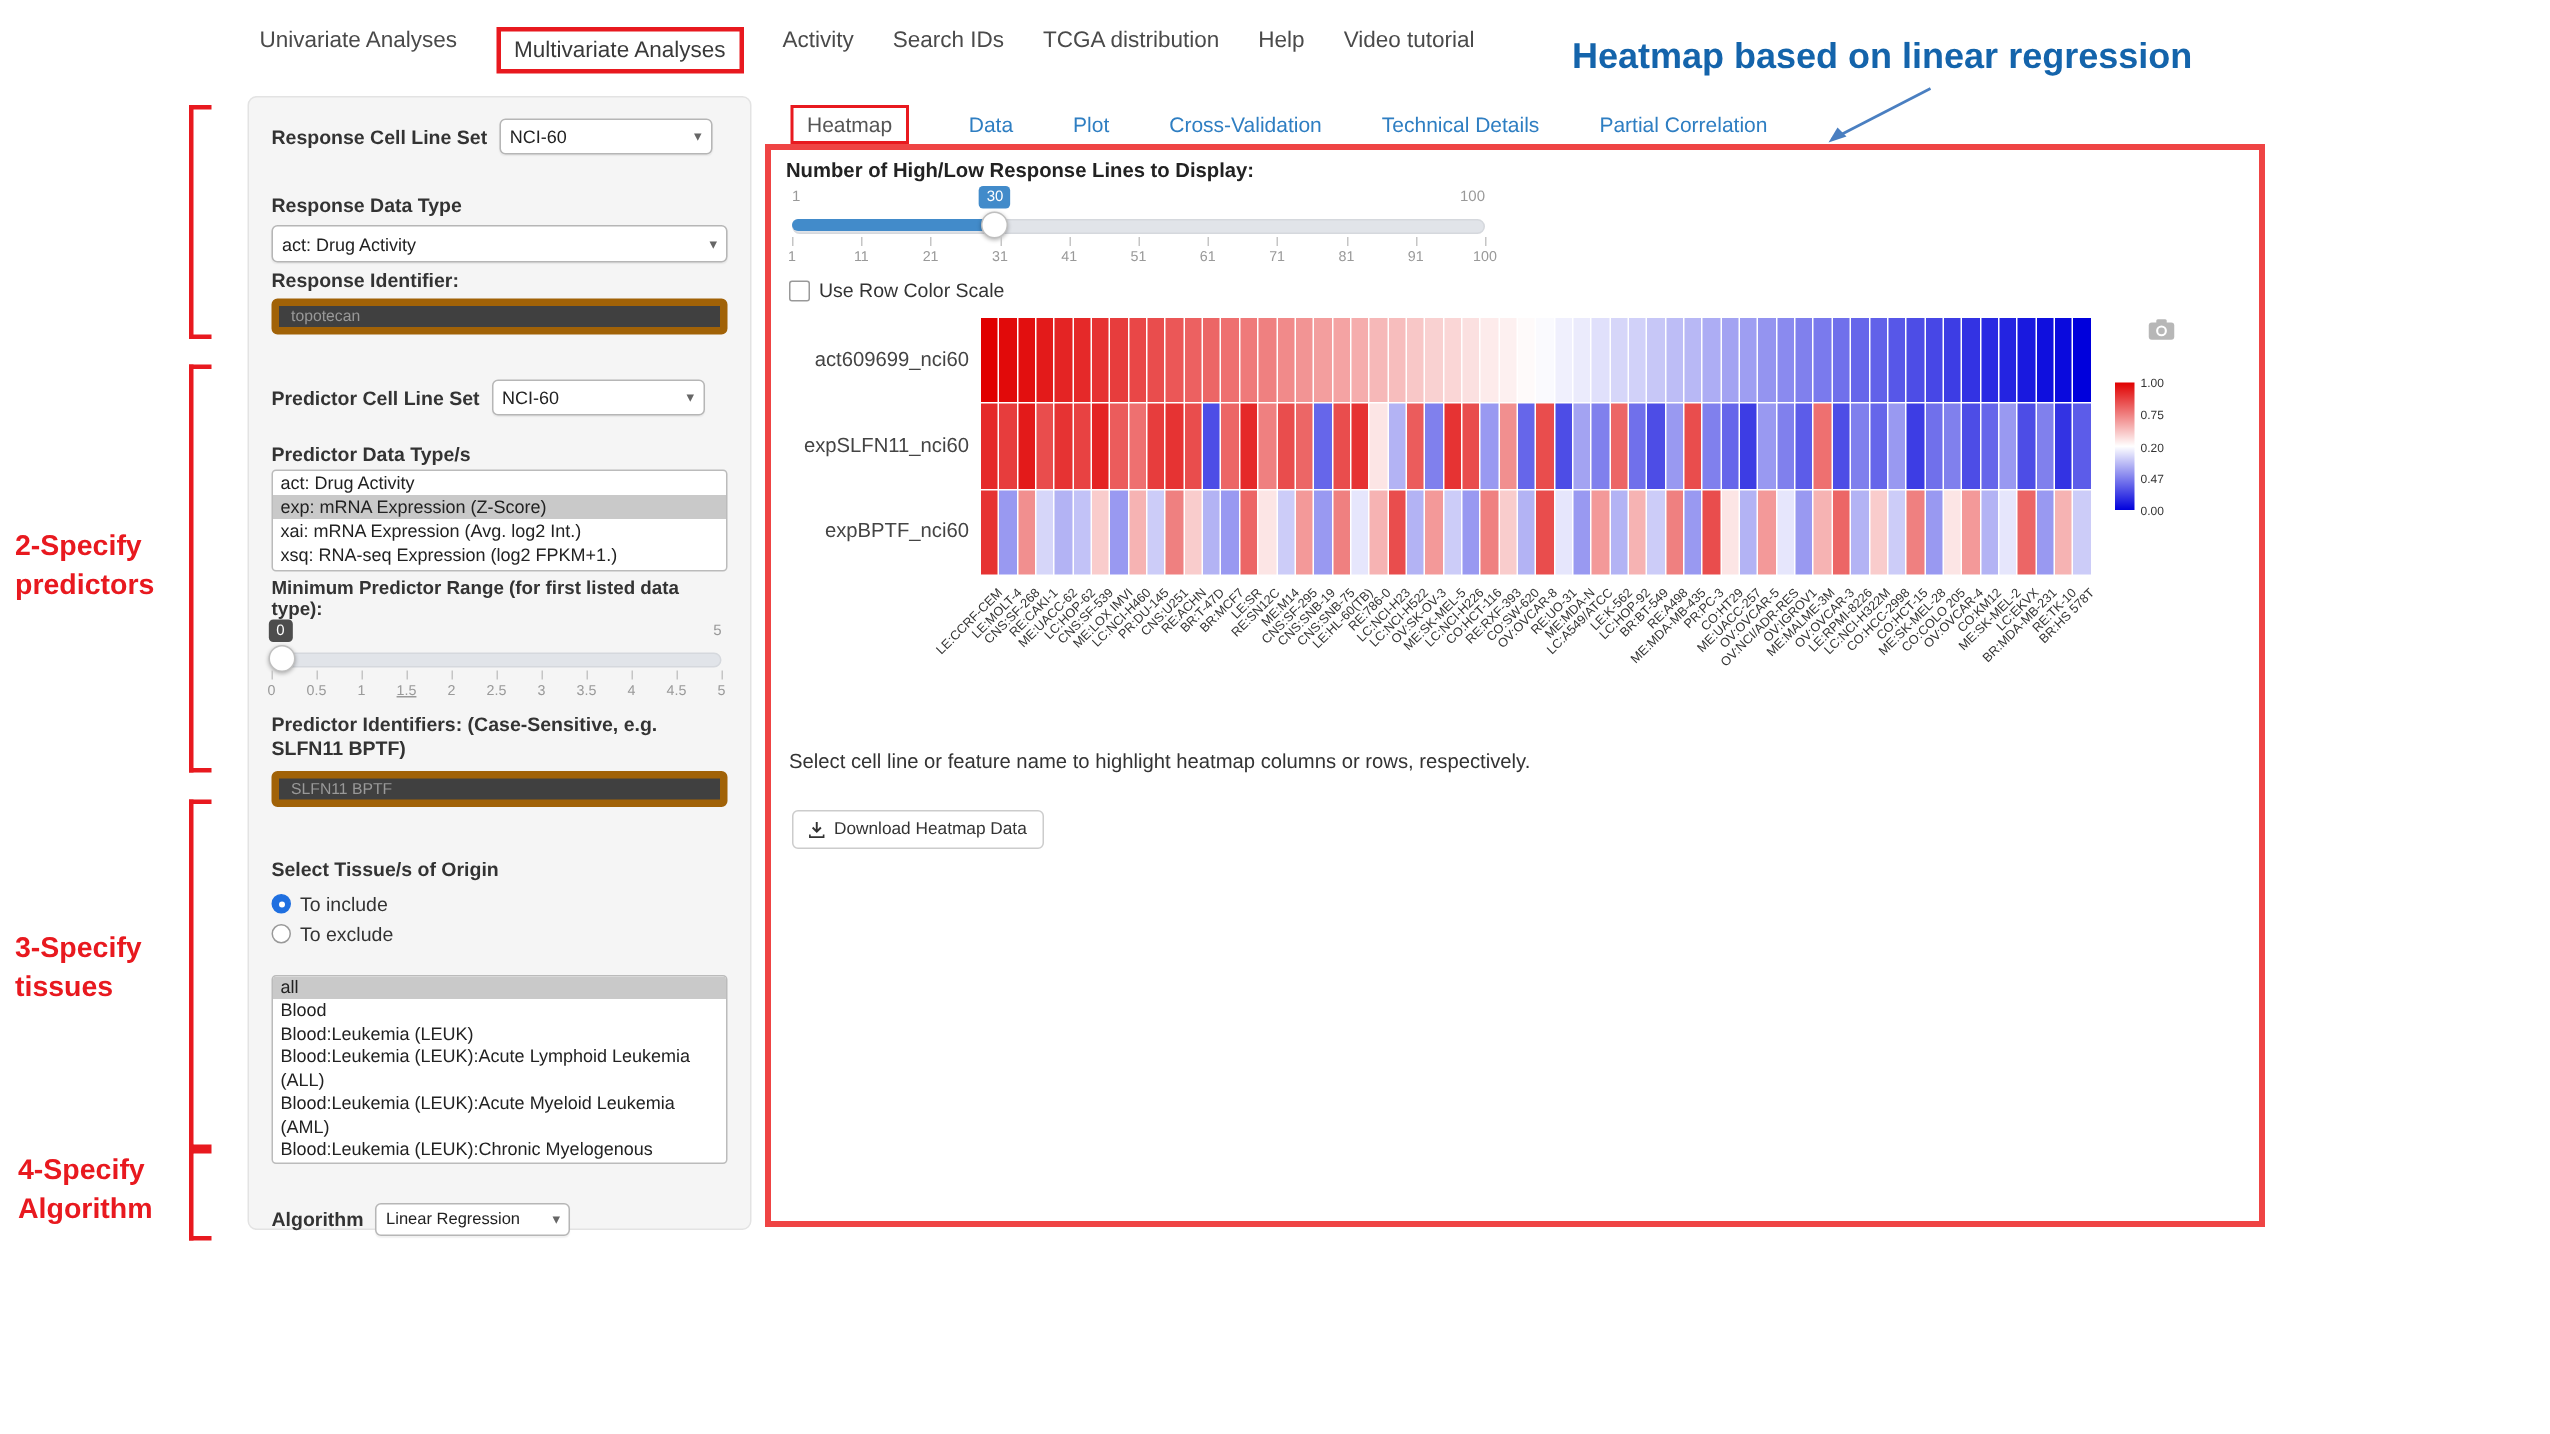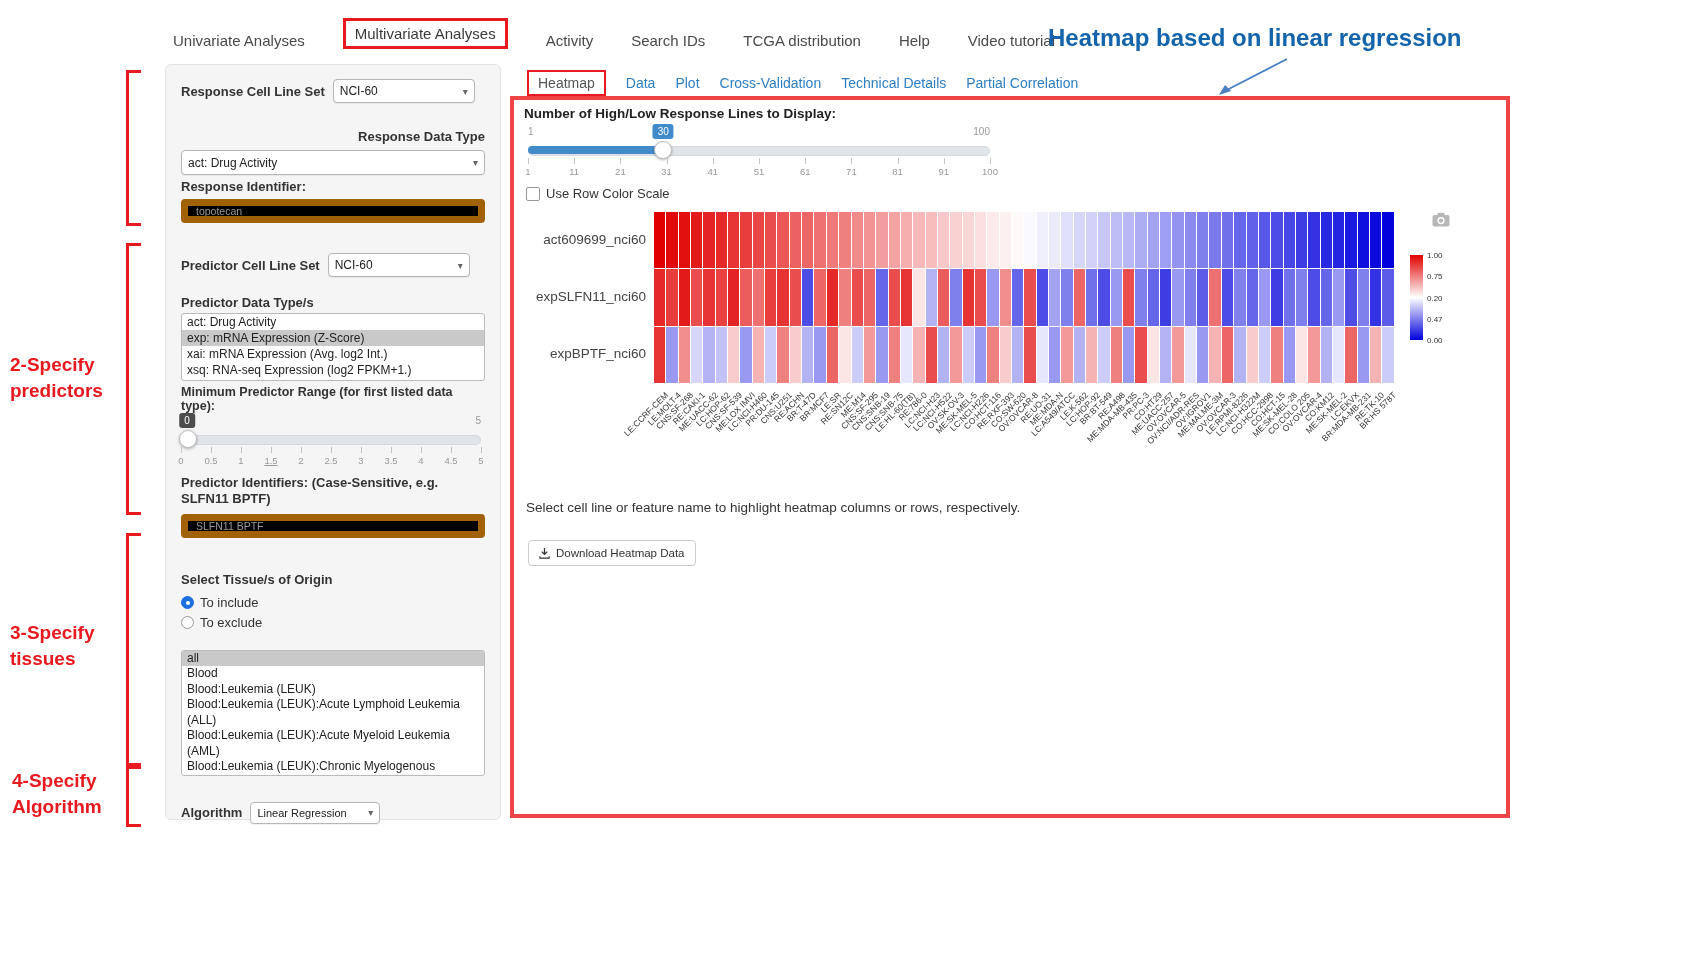--- a/index.html
+++ b/index.html
@@ -1,50 +1,50 @@
 <!DOCTYPE html>
 <html><head>
 <meta charset="utf-8">
 <style>
   html,body{margin:0;padding:0;background:#fff;font-family:"Liberation Sans",sans-serif;}
   #page{position:relative;width:1700px;height:956px;background:#fff;overflow:hidden;}
 
   
-  .topnav{position:absolute;left:173px;top:18px;display:flex;align-items:flex-end;gap:38px;}
+  .topnav{position:absolute;left:173px;top:18px;display:flex;align-items:flex-start;gap:26px;}
   .nav-item{font-size:15px;color:#4a4a4a;white-space:nowrap;cursor:pointer;}
   .nav-active{border:3px solid #e8191f;padding:4px 9px;color:#3a3a3a;}
 
   
   .blue-heading{position:absolute;left:1048px;top:24px;font-size:24px;font-weight:bold;color:#1464ab;}
   .arrow-svg{position:absolute;left:1205px;top:55px;}
   .step{position:absolute;color:#e8191f;font-weight:bold;font-size:19px;line-height:1.35;}
   .bracket{position:absolute;left:126px;width:12px;border:3px solid #e8191f;border-right:none;}
 
   
   .sidebar{position:absolute;left:165px;top:64px;width:336px;height:756px;background:#f5f5f5;
            border:1px solid #e3e3e3;border-radius:6px;padding:14px 15px;box-sizing:border-box;}
   .blabel{font-size:13px;font-weight:bold;color:#333;}
   .inline-row{display:flex;align-items:center;gap:8px;}
   .fakeselect{background:#fff;border:1px solid #b6b6b6;border-radius:4px;height:22px;display:flex;
               align-items:center;justify-content:space-between;padding:0 6px;font-size:12px;color:#222;
               box-shadow:0 1px 1px rgba(0,0,0,.06);cursor:pointer;}
   .caret{color:#666;font-size:10px;margin-left:6px;}
-  .tinput{width:100%;box-sizing:border-box;height:24px;border:7px solid #a16207;border-radius:4px;
-          font-size:10.5px;color:#999;padding:0 8px;background:#000000;font-family:"Liberation Sans",sans-serif;}
+  .tinput{width:100%;box-sizing:border-box;height:24px;border:5px solid #a16207;border-radius:4px;
+          font-size:10.5px;color:#999;padding:0 8px;background:#404040;font-family:"Liberation Sans",sans-serif;}
   .listbox{background:#fff;border:1px solid #bbb;border-radius:3px;overflow:hidden;font-size:12px;color:#222;}
   .lb-opt{padding:0 5px;line-height:16px;white-space:nowrap;cursor:pointer;}
   .lb-opt.wrap{white-space:normal;line-height:15.5px;}
   .lb-sel{background:#c9c9c9;}
   .radio-row{display:flex;align-items:center;gap:6px;font-size:13px;color:#333;margin-bottom:5px;cursor:pointer;}
   .radio{width:13px;height:13px;border-radius:50%;border:1px solid #999;background:#fff;box-sizing:border-box;position:relative;}
   .radio.on{background:#1f6fe0;border-color:#1f6fe0;}
   .radio.on::after{content:"";position:absolute;left:4px;top:4px;width:4px;height:4px;border-radius:50%;background:#fff;}
 
   
-  .tabs{position:absolute;left:527px;top:70px;display:flex;align-items:center;gap:20px;}
+  .tabs{position:absolute;left:527px;top:70px;display:flex;align-items:center;gap:40px;}
   .tab{font-size:14px;color:#2e7ec2;white-space:nowrap;cursor:pointer;}
   .tab-active{color:#555;border:2.5px solid #e8191f;padding:3px 9px;}
 
   
   .panel{position:absolute;left:510px;top:96px;width:1000px;height:722px;border:4px solid #ef4444;
          box-sizing:border-box;background:#fff;}
   .hm-title{position:absolute;left:10px;top:6px;font-size:13.5px;font-weight:bold;color:#222;}
 
   
   .slider{position:absolute;}
@@ -112,21 +112,21 @@
   <div class="sidebar">
 
     <div class="inline-row" style="margin-bottom:26px;">
       <span class="blabel">Response Cell Line Set</span>
       <div class="fakeselect" style="width:128px;">
         <span>NCI-60</span>
         <span class="caret">▾</span>
       </div>
     </div>
 
-    <div class="blabel" style="margin-bottom:6px;text-align:right;">Response Data Type</div>
+    <div class="blabel" style="margin-bottom:6px;">Response Data Type</div>
     <div class="fakeselect" style="width:100%;box-sizing:border-box;height:25px;margin-bottom:4px;">
       <span>act: Drug Activity</span>
       <span class="caret">▾</span>
     </div>
 
     <div class="blabel" style="margin-bottom:5px;">Response Identifier:</div>
     <input class="tinput" style="margin-bottom: 30px;" value="topotecan">
 
     <div class="inline-row" style="margin-bottom:18px;">
       <span class="blabel">Predictor Cell Line Set</span>

